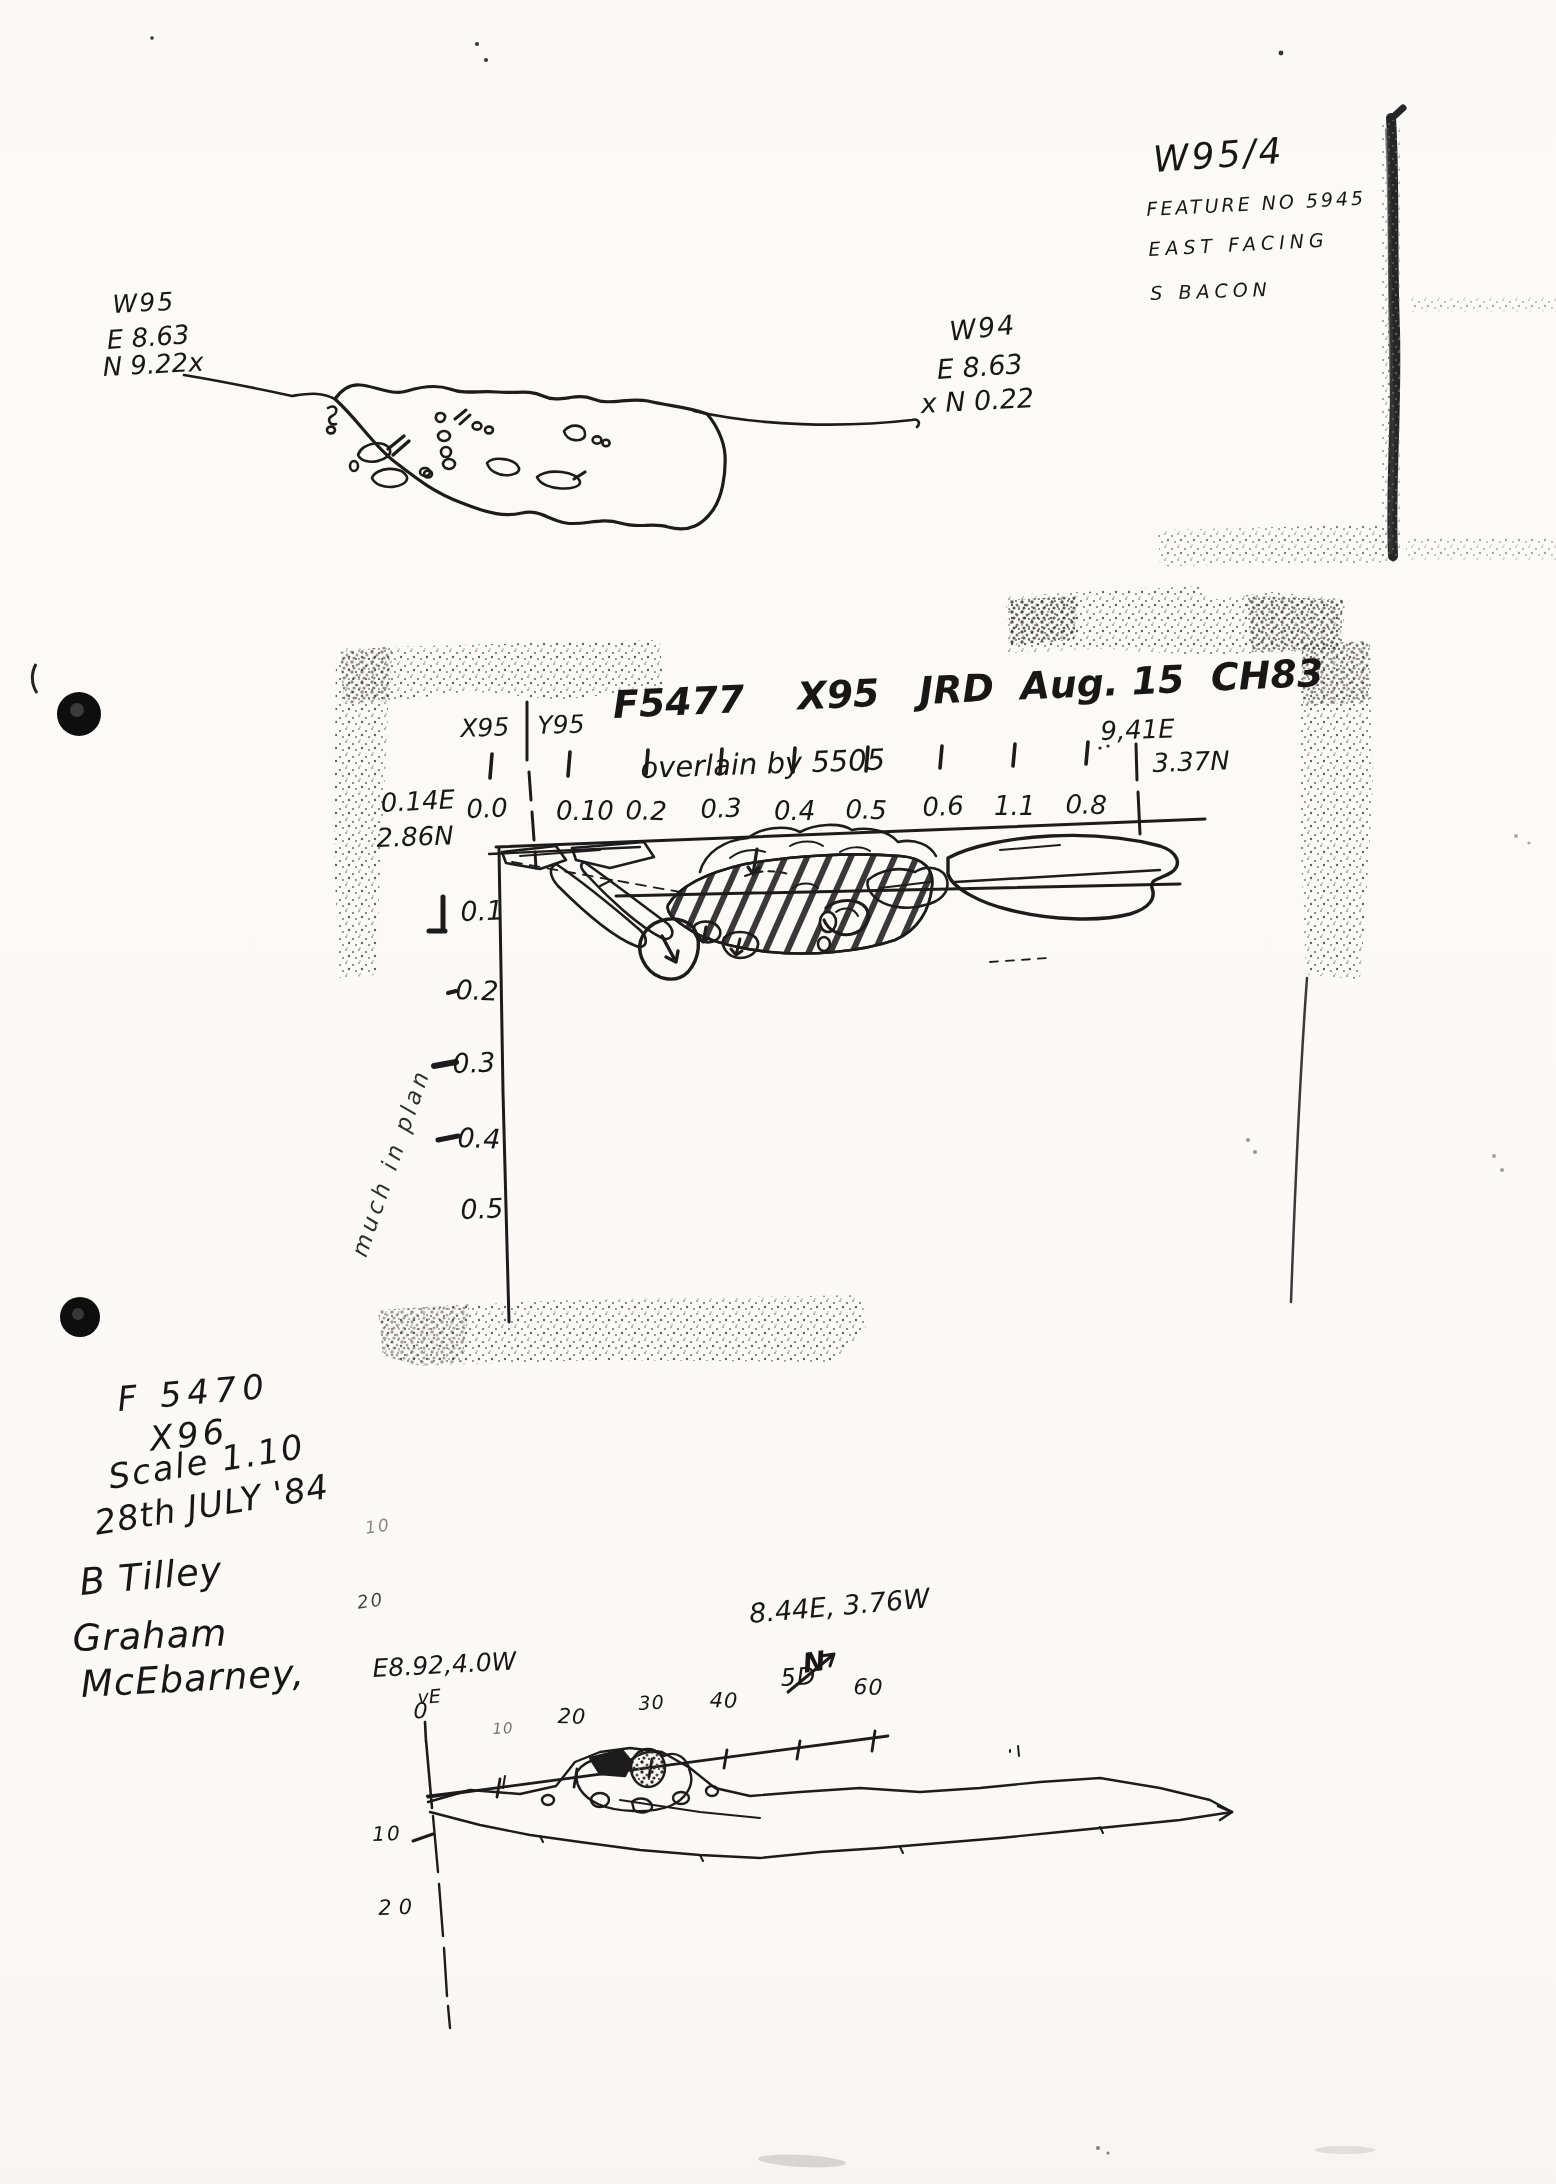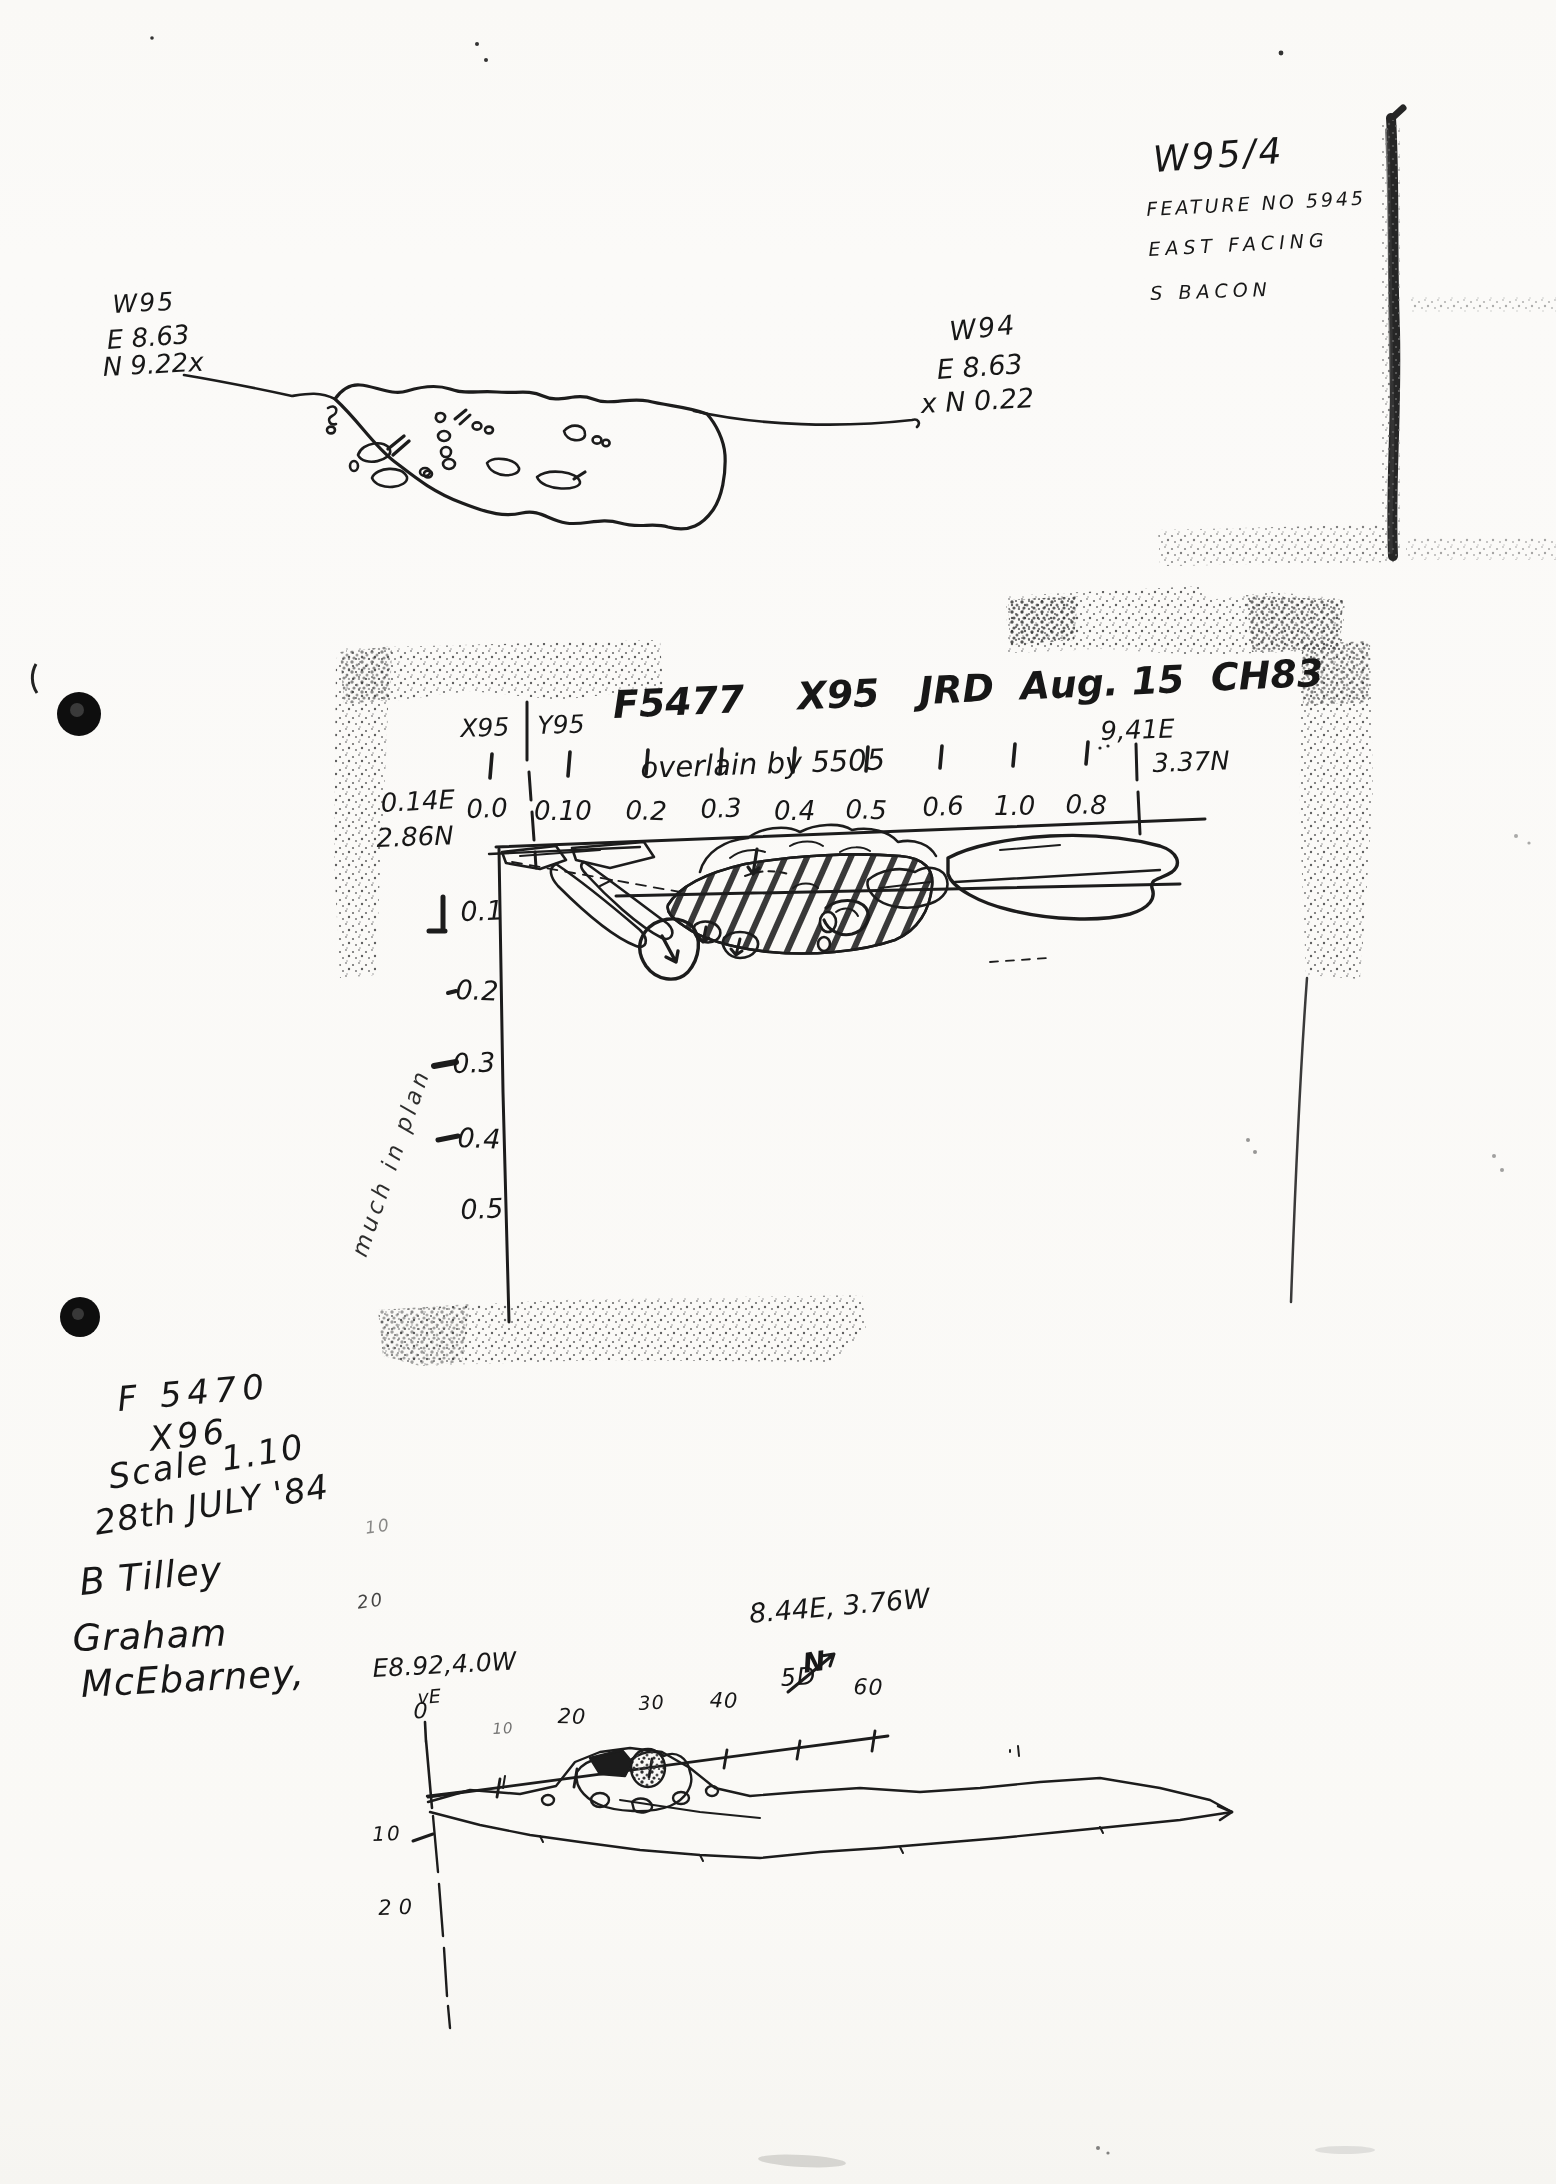--- a/index.html
+++ b/index.html
@@ -249,27 +249,27 @@
   <div class="t" style="left:1152px;top:750px;font-size:26px;transform:rotate(-2deg);">3.37N</div>
 
   <div class="t" style="left:348px;top:1252px;font-size:23px;letter-spacing:4px;transform:rotate(-71deg);opacity:0.9;">much in plan</div>
 
   <div class="t" style="left:748px;top:1600px;font-size:27px;transform:rotate(-5deg);">8.44E, 3.76W</div>
   <div class="t bold" style="left:801px;top:1650px;font-size:27px;transform:rotate(-8deg);">N</div>
   <div class="t" style="left:372px;top:1656px;font-size:25px;transform:rotate(-3deg);">E8.92,4.0W</div>
   <div class="t" style="left:417px;top:1688px;font-size:19px;transform:rotate(-4deg);">vE</div>
 
 <span class="t" style="left: 466px; top: 796px; font-size: 26px; transform: rotate(-2deg);">0.0</span>
-    <span class="t" style="left: 534px; top: 798px; font-size: 26px; transform: rotate(0deg);">0.10</span>
+    <span class="t" style="left: 556px; top: 798px; font-size: 26px; transform: rotate(0deg);">0.10</span>
     <span class="t" style="left: 626px; top: 797px; font-size: 26px; transform: rotate(2deg);">0.2</span>
     <span class="t" style="left: 700px; top: 796px; font-size: 26px; transform: rotate(-2deg);">0.3</span>
     <span class="t" style="left: 774px; top: 798px; font-size: 26px; transform: rotate(0deg);">0.4</span>
     <span class="t" style="left: 846px; top: 796px; font-size: 26px; transform: rotate(2deg);">0.5</span>
     <span class="t" style="left: 922px; top: 794px; font-size: 26px; transform: rotate(-2deg);">0.6</span>
-    <span class="t" style="left: 994px; top: 793px; font-size: 26px; transform: rotate(0deg);">1.0</span>
+    <span class="t" style="left: 994px; top: 793px; font-size: 26px; transform: rotate(0deg);">1.1</span>
     <span class="t" style="left: 1066px; top: 791px; font-size: 26px; transform: rotate(2deg);">0.8</span>
     <span class="t" style="left: 460px; top: 898px; font-size: 27px; transform: rotate(-2deg);">0.1</span>
     <span class="t" style="left: 456px; top: 976px; font-size: 27px; transform: rotate(2deg);">0.2</span>
     <span class="t" style="left: 452px; top: 1050px; font-size: 27px; transform: rotate(-2deg);">0.3</span>
     <span class="t" style="left: 458px; top: 1124px; font-size: 27px; transform: rotate(2deg);">0.4</span>
     <span class="t" style="left: 460px; top: 1196px; font-size: 27px; transform: rotate(-2deg);">0.5</span>
     <span class="t" style="left: 116px; top: 1382px; font-size: 34px; transform: rotate(-5deg); letter-spacing: 6px;">F 5470</span>
     <span class="t" style="left: 148px; top: 1422px; font-size: 34px; transform: rotate(-6deg); letter-spacing: 4px;">X96</span>
     <span class="t" style="left: 106px; top: 1460px; font-size: 34px; transform: rotate(-9deg); letter-spacing: 2px;">Scale 1.10</span>
     <span class="t" style="left: 92px; top: 1506px; font-size: 34px; transform: rotate(-9deg); letter-spacing: 1px;">28th JULY '84</span>

